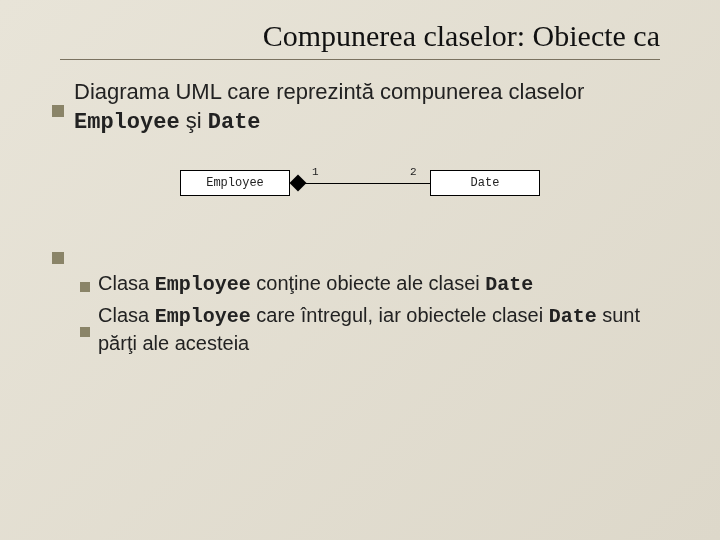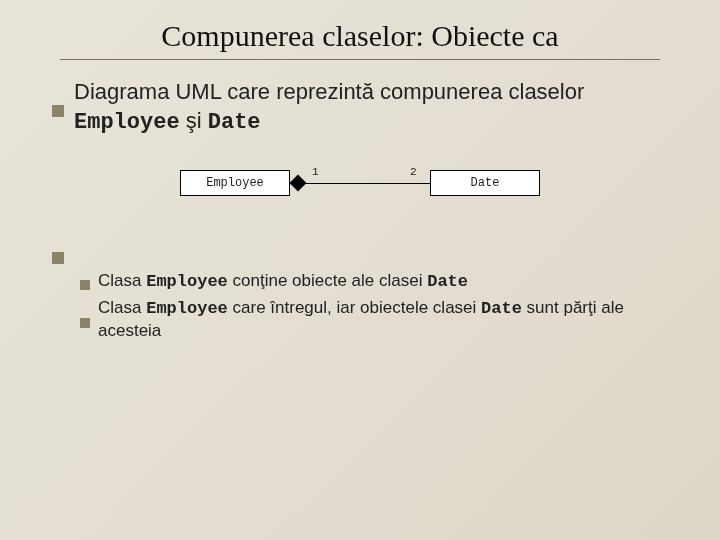--- a/index.html
+++ b/index.html
@@ -6,21 +6,21 @@
   html, body { width: 720px; height: 540px; overflow: hidden; }
   body {
     background: linear-gradient(135deg, #e8e4d8 0%, #ddd8ca 100%);
     font-family: Arial, Helvetica, sans-serif;
     color: #222;
     position: relative;
   }
   .title {
     font-family: "Times New Roman", Times, serif;
     font-size: 30px;
-    text-align: center;
+    text-align: right;
     padding: 18px 60px 6px 60px;
     line-height: 1.18;
     color: #111;
   }
   .title-underline {
     border-bottom: 1.5px solid #7a7260;
     margin: 0 60px 18px 60px;
   }
   .content {
     padding: 0 52px 0 52px;
@@ -40,21 +40,21 @@
   .sq.small {
     width: 10px; height: 10px;
     margin-top: 7px;
     margin-right: 8px;
   }
   .bt1 {
     font-size: 22px;
     line-height: 1.3;
   }
   .bt2 {
-    font-size: 17px;
+    font-size: 20px;
     line-height: 1.3;
   }
   .mono {
     font-family: "Courier New", Courier, monospace;
     font-weight: bold;
   }
   .diagram-wrap {
     display: flex;
     justify-content: center;
     margin: 20px 0 38px 0;

